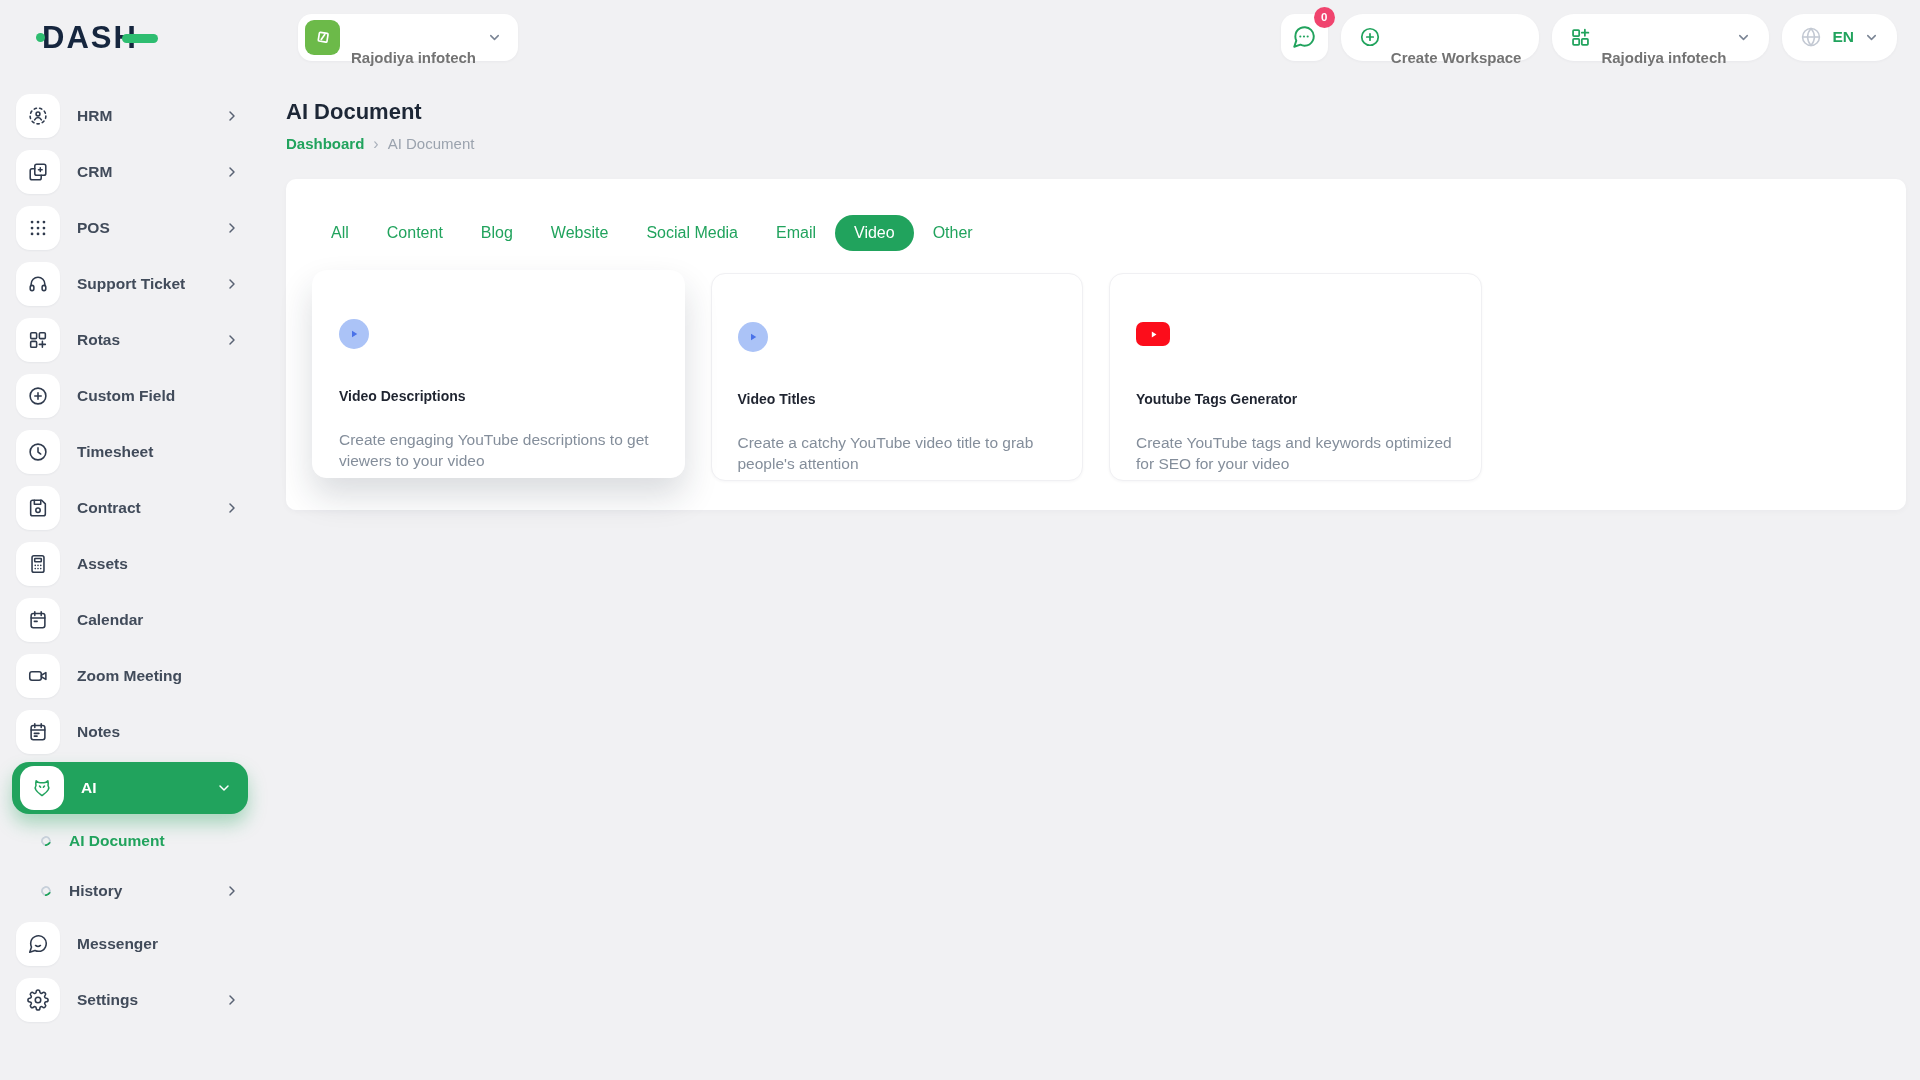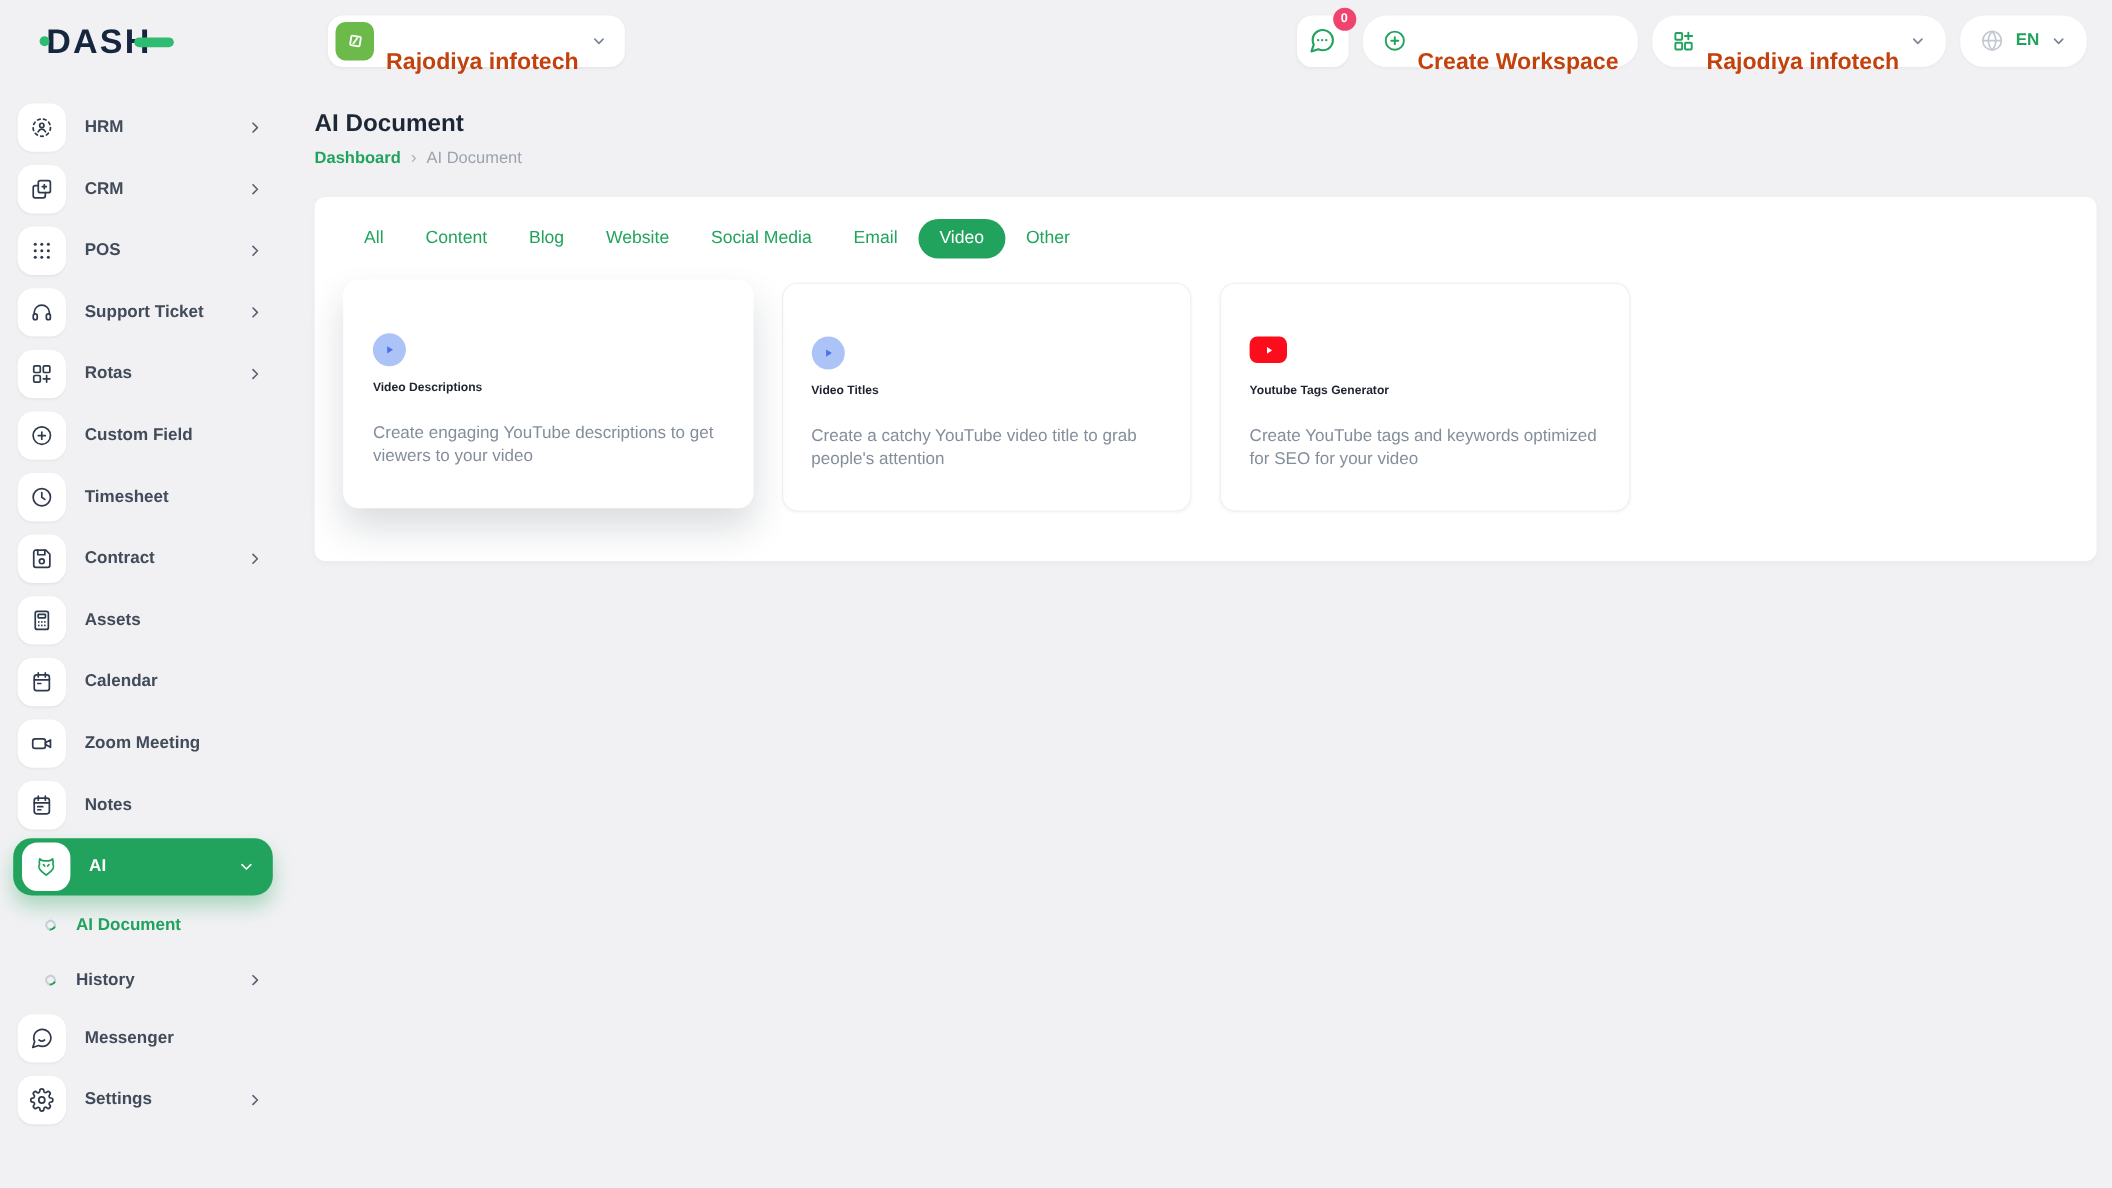--- a/index.html
+++ b/index.html
@@ -25,21 +25,21 @@
   svg{display:block;}
 
   
   .header{height:74px;display:flex;align-items:center;padding:0 23px 0 36px;}
   .logo{display:flex;align-items:center;cursor:pointer;width:170px;}
   .logo-dot{width:9px;height:9px;border-radius:50%;background:var(--accent-bright);margin-right:-3px;z-index:2;}
   .logo-text{font-size:31px;font-weight:800;letter-spacing:2px;color:var(--navy);line-height:1;}
   .logo-dash{width:36px;height:9px;border-radius:5px;background:var(--accent-bright);margin-left:-16px;margin-top:2px;}
   .ws-pill{margin-left:92px;height:47px;background:#fff;border-radius:14px;display:flex;align-items:center;gap:11px;padding:0 16px 0 7px;cursor:pointer;box-shadow:0 1px 3px rgba(20,30,50,.04);}
   .ws-logo{width:35px;height:35px;border-radius:9px;background:#6cba49;display:flex;align-items:center;justify-content:center;color:#fff;}
-  .pill-label{font-size:21px;font-weight:600;color:#c2410c;margin-top:40px;}
+  .pill-label{font-size:15px;font-weight:600;color:#737373;margin-top:40px;}
   .chev-down{color:#7a8494;}
   .hdr-right{margin-left:auto;display:flex;align-items:center;gap:13px;}
   .icon-tile{position:relative;width:47px;height:47px;background:#fff;border-radius:14px;display:flex;align-items:center;justify-content:center;cursor:pointer;box-shadow:0 1px 3px rgba(20,30,50,.04);color:var(--accent);}
   .badge{position:absolute;top:-7px;right:-7px;min-width:21px;height:21px;border-radius:50%;background:var(--badge-pink);color:#fff;font-size:11.5px;font-weight:700;display:flex;align-items:center;justify-content:center;}
   .hdr-pill{height:47px;background:#fff;border:none;border-radius:22px;display:flex;align-items:center;gap:10px;padding:16px 18px;cursor:pointer;font-family:inherit;box-shadow:0 1px 3px rgba(20,30,50,.04);}
   .hdr-pill .accent-ic{color:var(--accent);}
   .hdr-pill .gray-ic{color:#c3c9d3;}
   .lang-label{font-size:15.5px;font-weight:700;color:var(--accent);}
 
   
@@ -65,30 +65,30 @@
   .nav-item.sub.active .nav-label{color:var(--accent);font-weight:700;}
 
   
   .main{flex:1;padding:25px 14px 0 26px;}
   .page-title{font-size:22px;font-weight:700;color:#1d2736;}
   .breadcrumb{margin-top:10px;display:flex;align-items:center;gap:9px;font-size:15px;}
   .crumb-home{color:var(--accent);font-weight:600;text-decoration:none;cursor:pointer;}
   .crumb-sep{color:#aab1bb;font-size:16px;line-height:1;}
   .crumb-current{color:#9ba3ae;}
   .panel{margin-top:27px;background:#fff;border-radius:10px;box-shadow:0 2px 6px rgba(20,30,50,.03);height:331px;}
-  .tabs{display:flex;align-items:center;padding:20px 26px 0;}
+  .tabs{display:flex;align-items:center;padding:36px 26px 0;}
   .tab{border:none;background:transparent;font-family:inherit;font-size:16px;color:var(--accent);padding:9px 19px;border-radius:999px;cursor:pointer;font-weight:500;}
   .tab.active{background:var(--accent);color:#fff;}
   .cards{display:grid;grid-template-columns:repeat(4,1fr);gap:26px;padding:22px 26px 0;}
   .card{background:#fff;border:1px solid #f0f0f3;border-radius:14px;height:208px;padding:48px 26px 0;cursor:pointer;box-shadow:0 1px 3px rgba(20,30,50,.04);}
   .card.elevated{box-shadow:0 18px 34px rgba(25,35,55,.16);transform:translateY(-3px);border-color:#fff;}
   .card-icon{height:30px;}
   .play-circle{width:30px;height:30px;border-radius:50%;background:var(--play-blue-bg);display:flex;align-items:center;justify-content:center;}
   .yt-badge{width:34px;height:24px;border-radius:7px;background:var(--youtube-red);display:flex;align-items:center;justify-content:center;}
-  .card-title{margin-top:13px;font-size:11px;font-weight:700;color:#1f2430;}
+  .card-title{margin-top:39px;font-size:14px;font-weight:700;color:#1f2430;}
   .card-desc{margin-top:25px;font-size:15.5px;line-height:1.38;color:var(--text-gray);max-width:320px;}
 </style>
 </head>
 <body>
 
 <header class="header">
   <div class="logo">
     <span class="logo-dot"></span>
     <span class="logo-text">DASH</span>
     <span class="logo-dash"></span>

